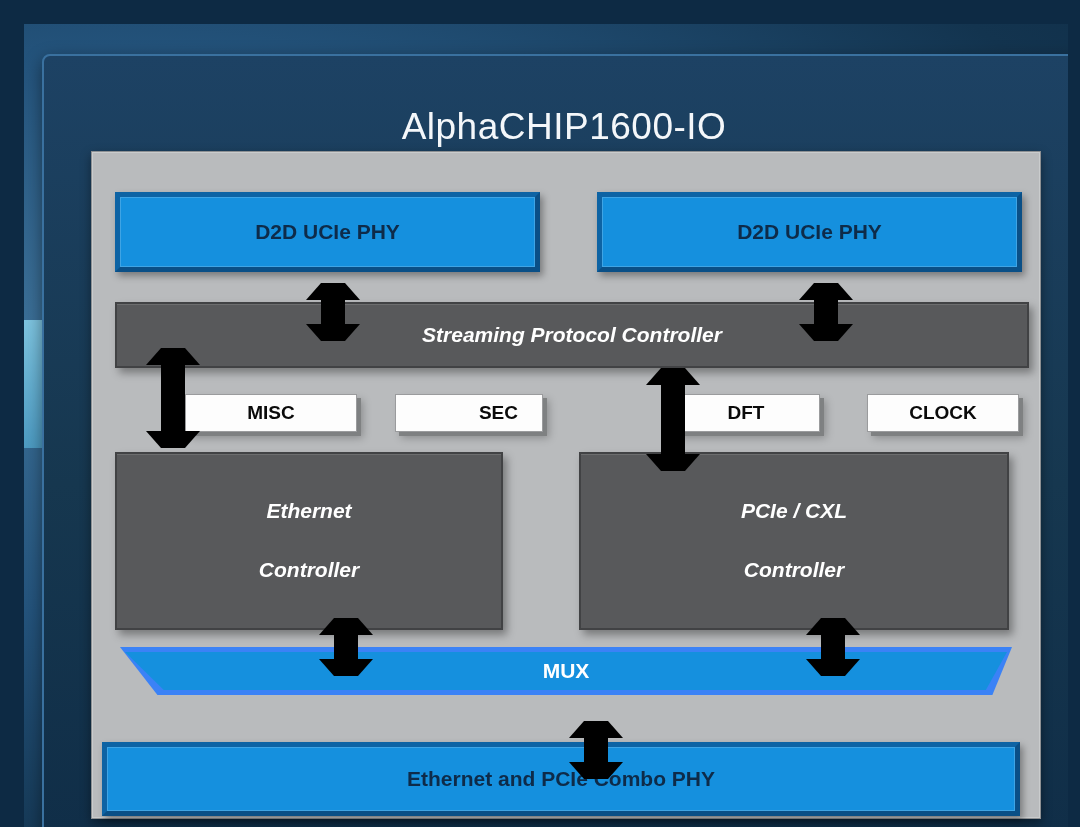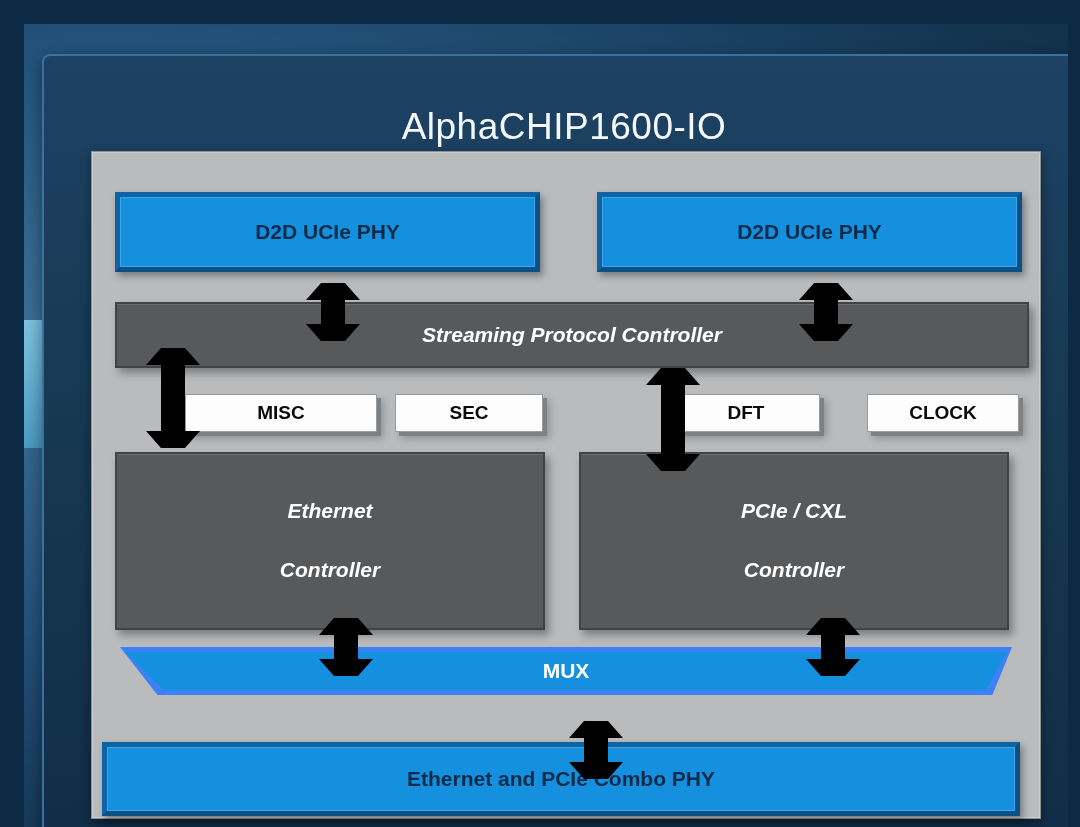--- a/index.html
+++ b/index.html
@@ -113,34 +113,34 @@
         <span>D2D UCIe PHY</span>
       </div>
       <div class="block blue-block" style="left:505px; top:23px; width:425px; height:80px;">
         <span>D2D UCIe PHY</span>
       </div>
 
       <div class="block gray-block" style="left:23px; top:133px; width:914px; height:66px;">
         <span>Streaming Protocol Controller</span>
       </div>
 
-      <div class="block white-box" style="left:93px; top:225px; width:192px; height:38px;">
+      <div class="block white-box" style="left:93px; top:225px; width:172px; height:38px;">
         <span>MISC</span>
       </div>
-      <div class="block white-box" style="left:303px; top:225px; width:148px; height:38px;">
+      <div class="block white-box" style="left:303px; top:225px; width:148px; height:38px;justify-content:flex-end;">
         <span>SEC</span>
       </div>
       <div class="block white-box" style="left:580px; top:225px; width:148px; height:38px;">
         <span>DFT</span>
       </div>
       <div class="block white-box" style="left:775px; top:225px; width:152px; height:38px;">
         <span>CLOCK</span>
       </div>
 
-      <div class="block gray-block two-line" style="left:23px; top:283px; width:430px; height:178px;">
+      <div class="block gray-block two-line" style="left:23px; top:283px; width:388px; height:178px;">
         <div>
           <span>Ethernet</span>
           <span>Controller</span>
         </div>
       </div>
       <div class="block gray-block two-line" style="left:487px; top:283px; width:430px; height:178px;">
         <div>
           <span>PCIe / CXL</span>
           <span>Controller</span>
         </div>

